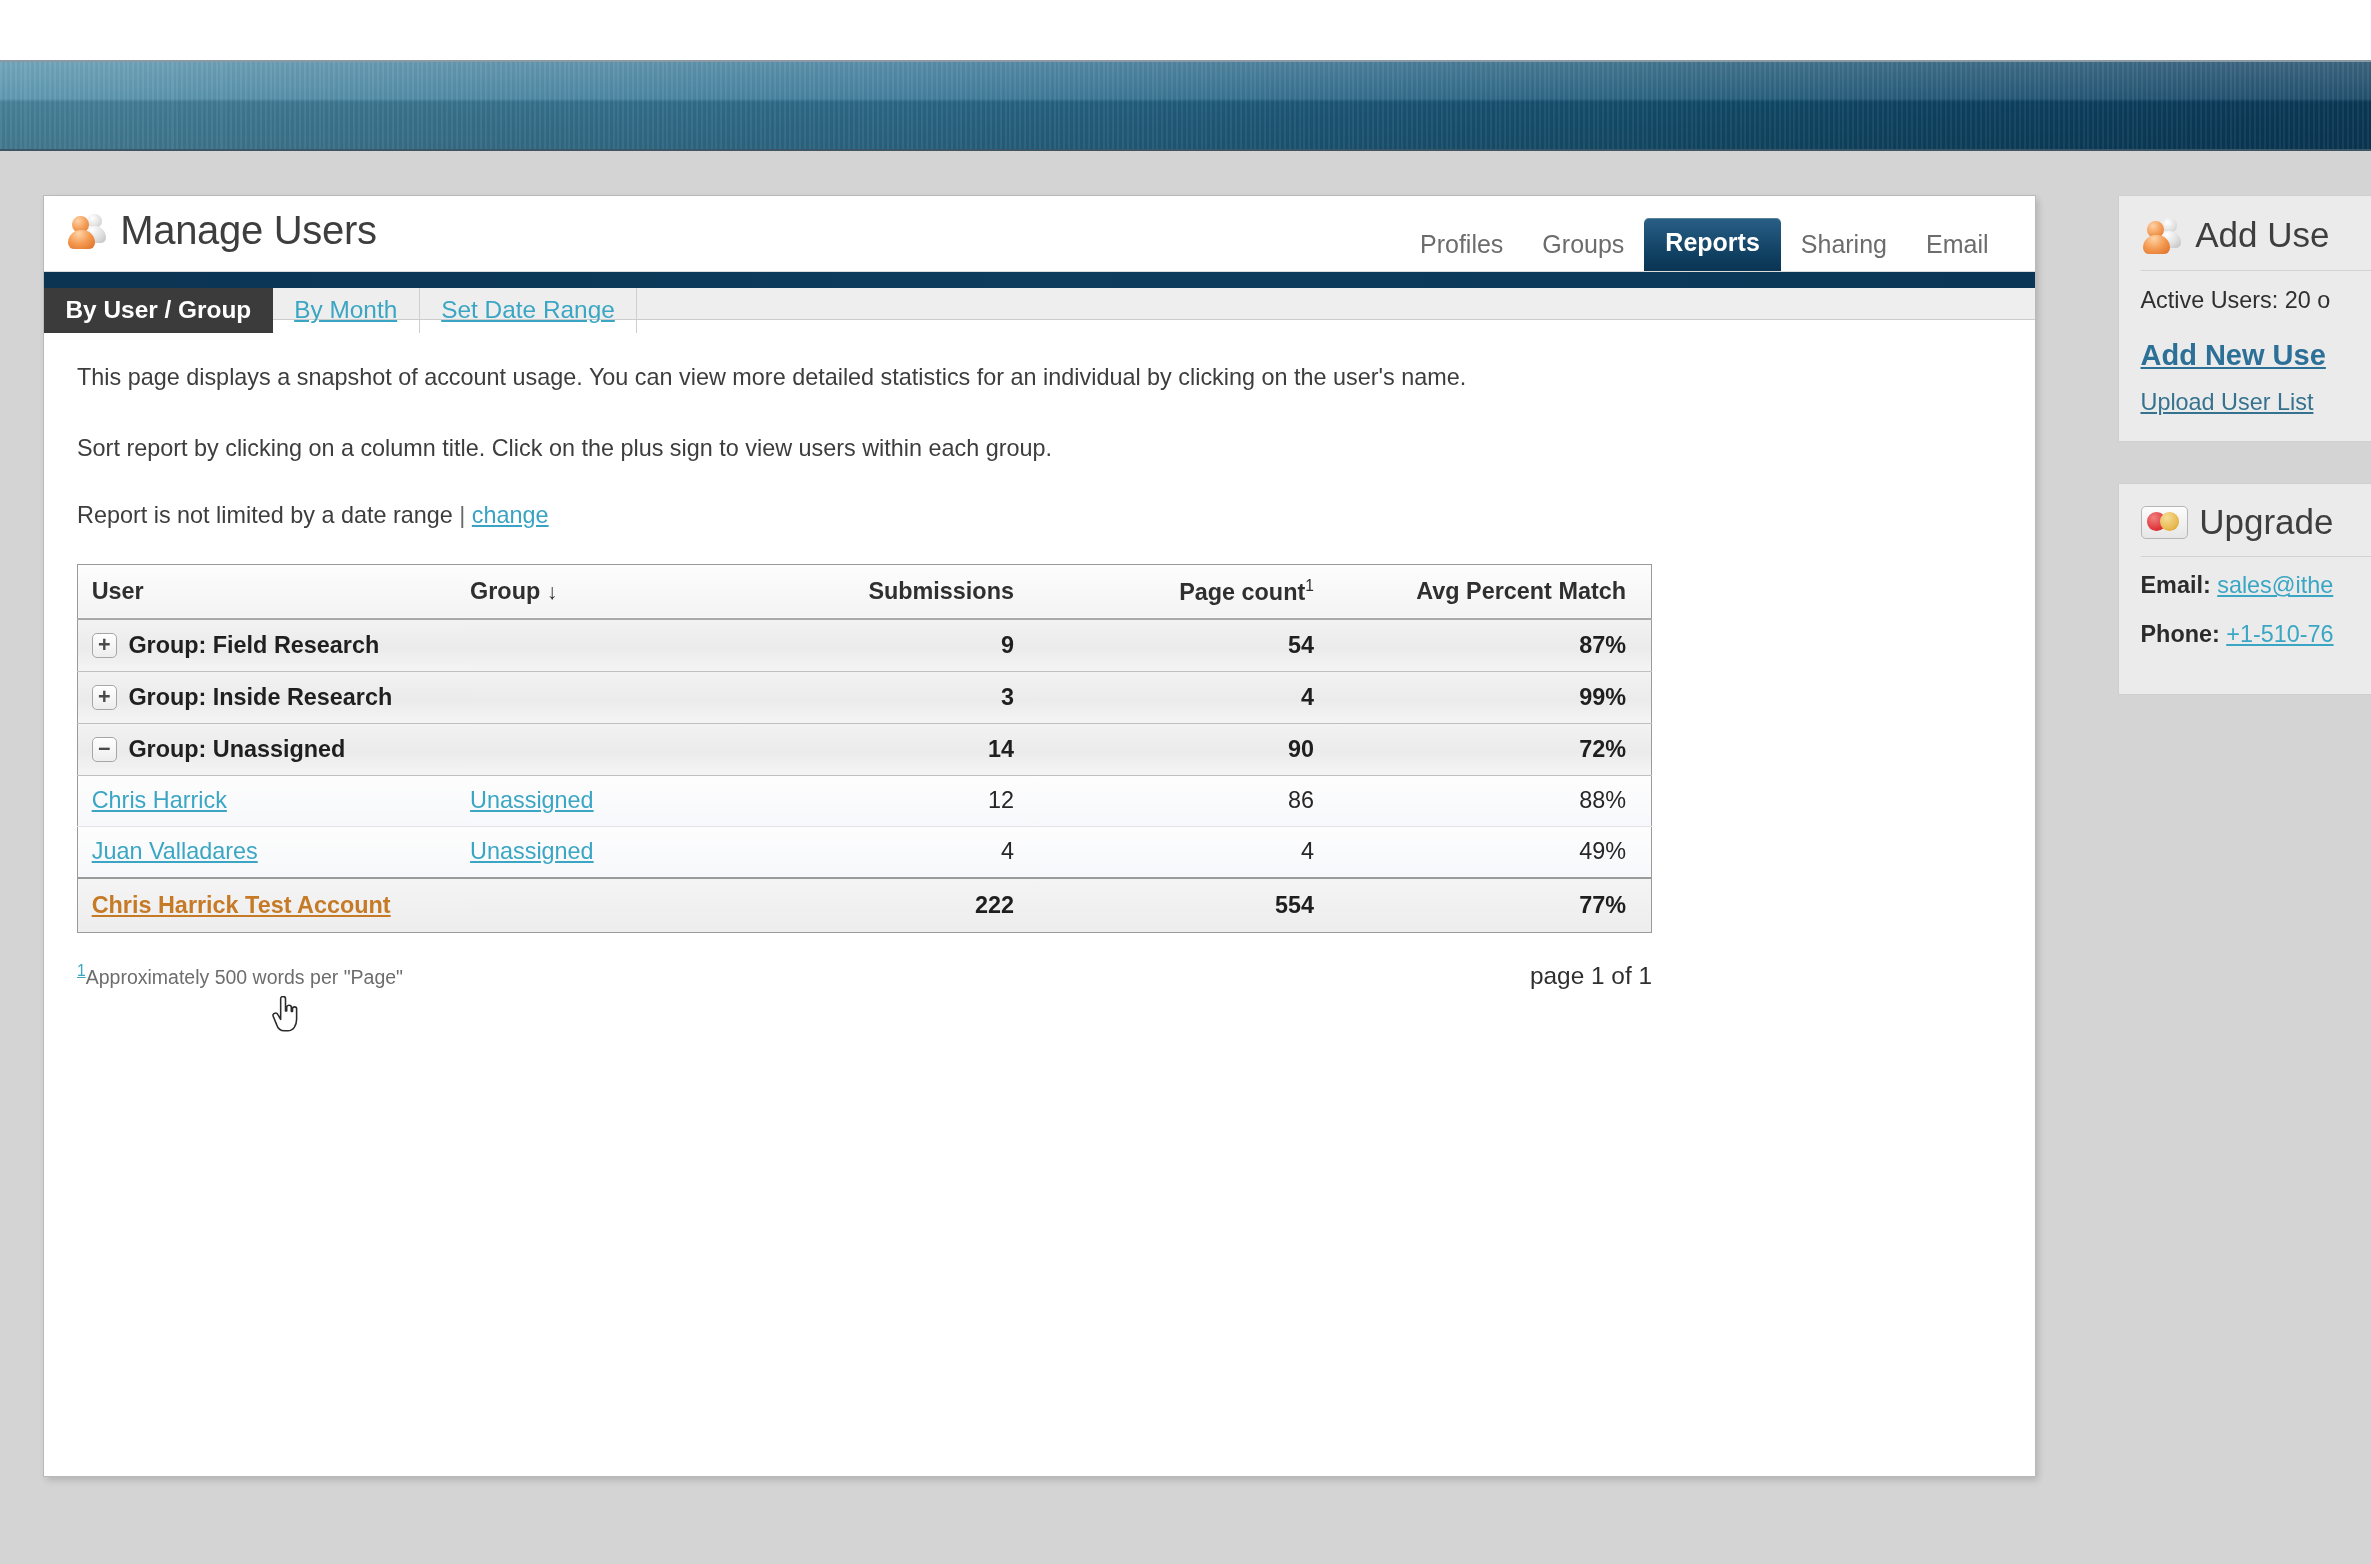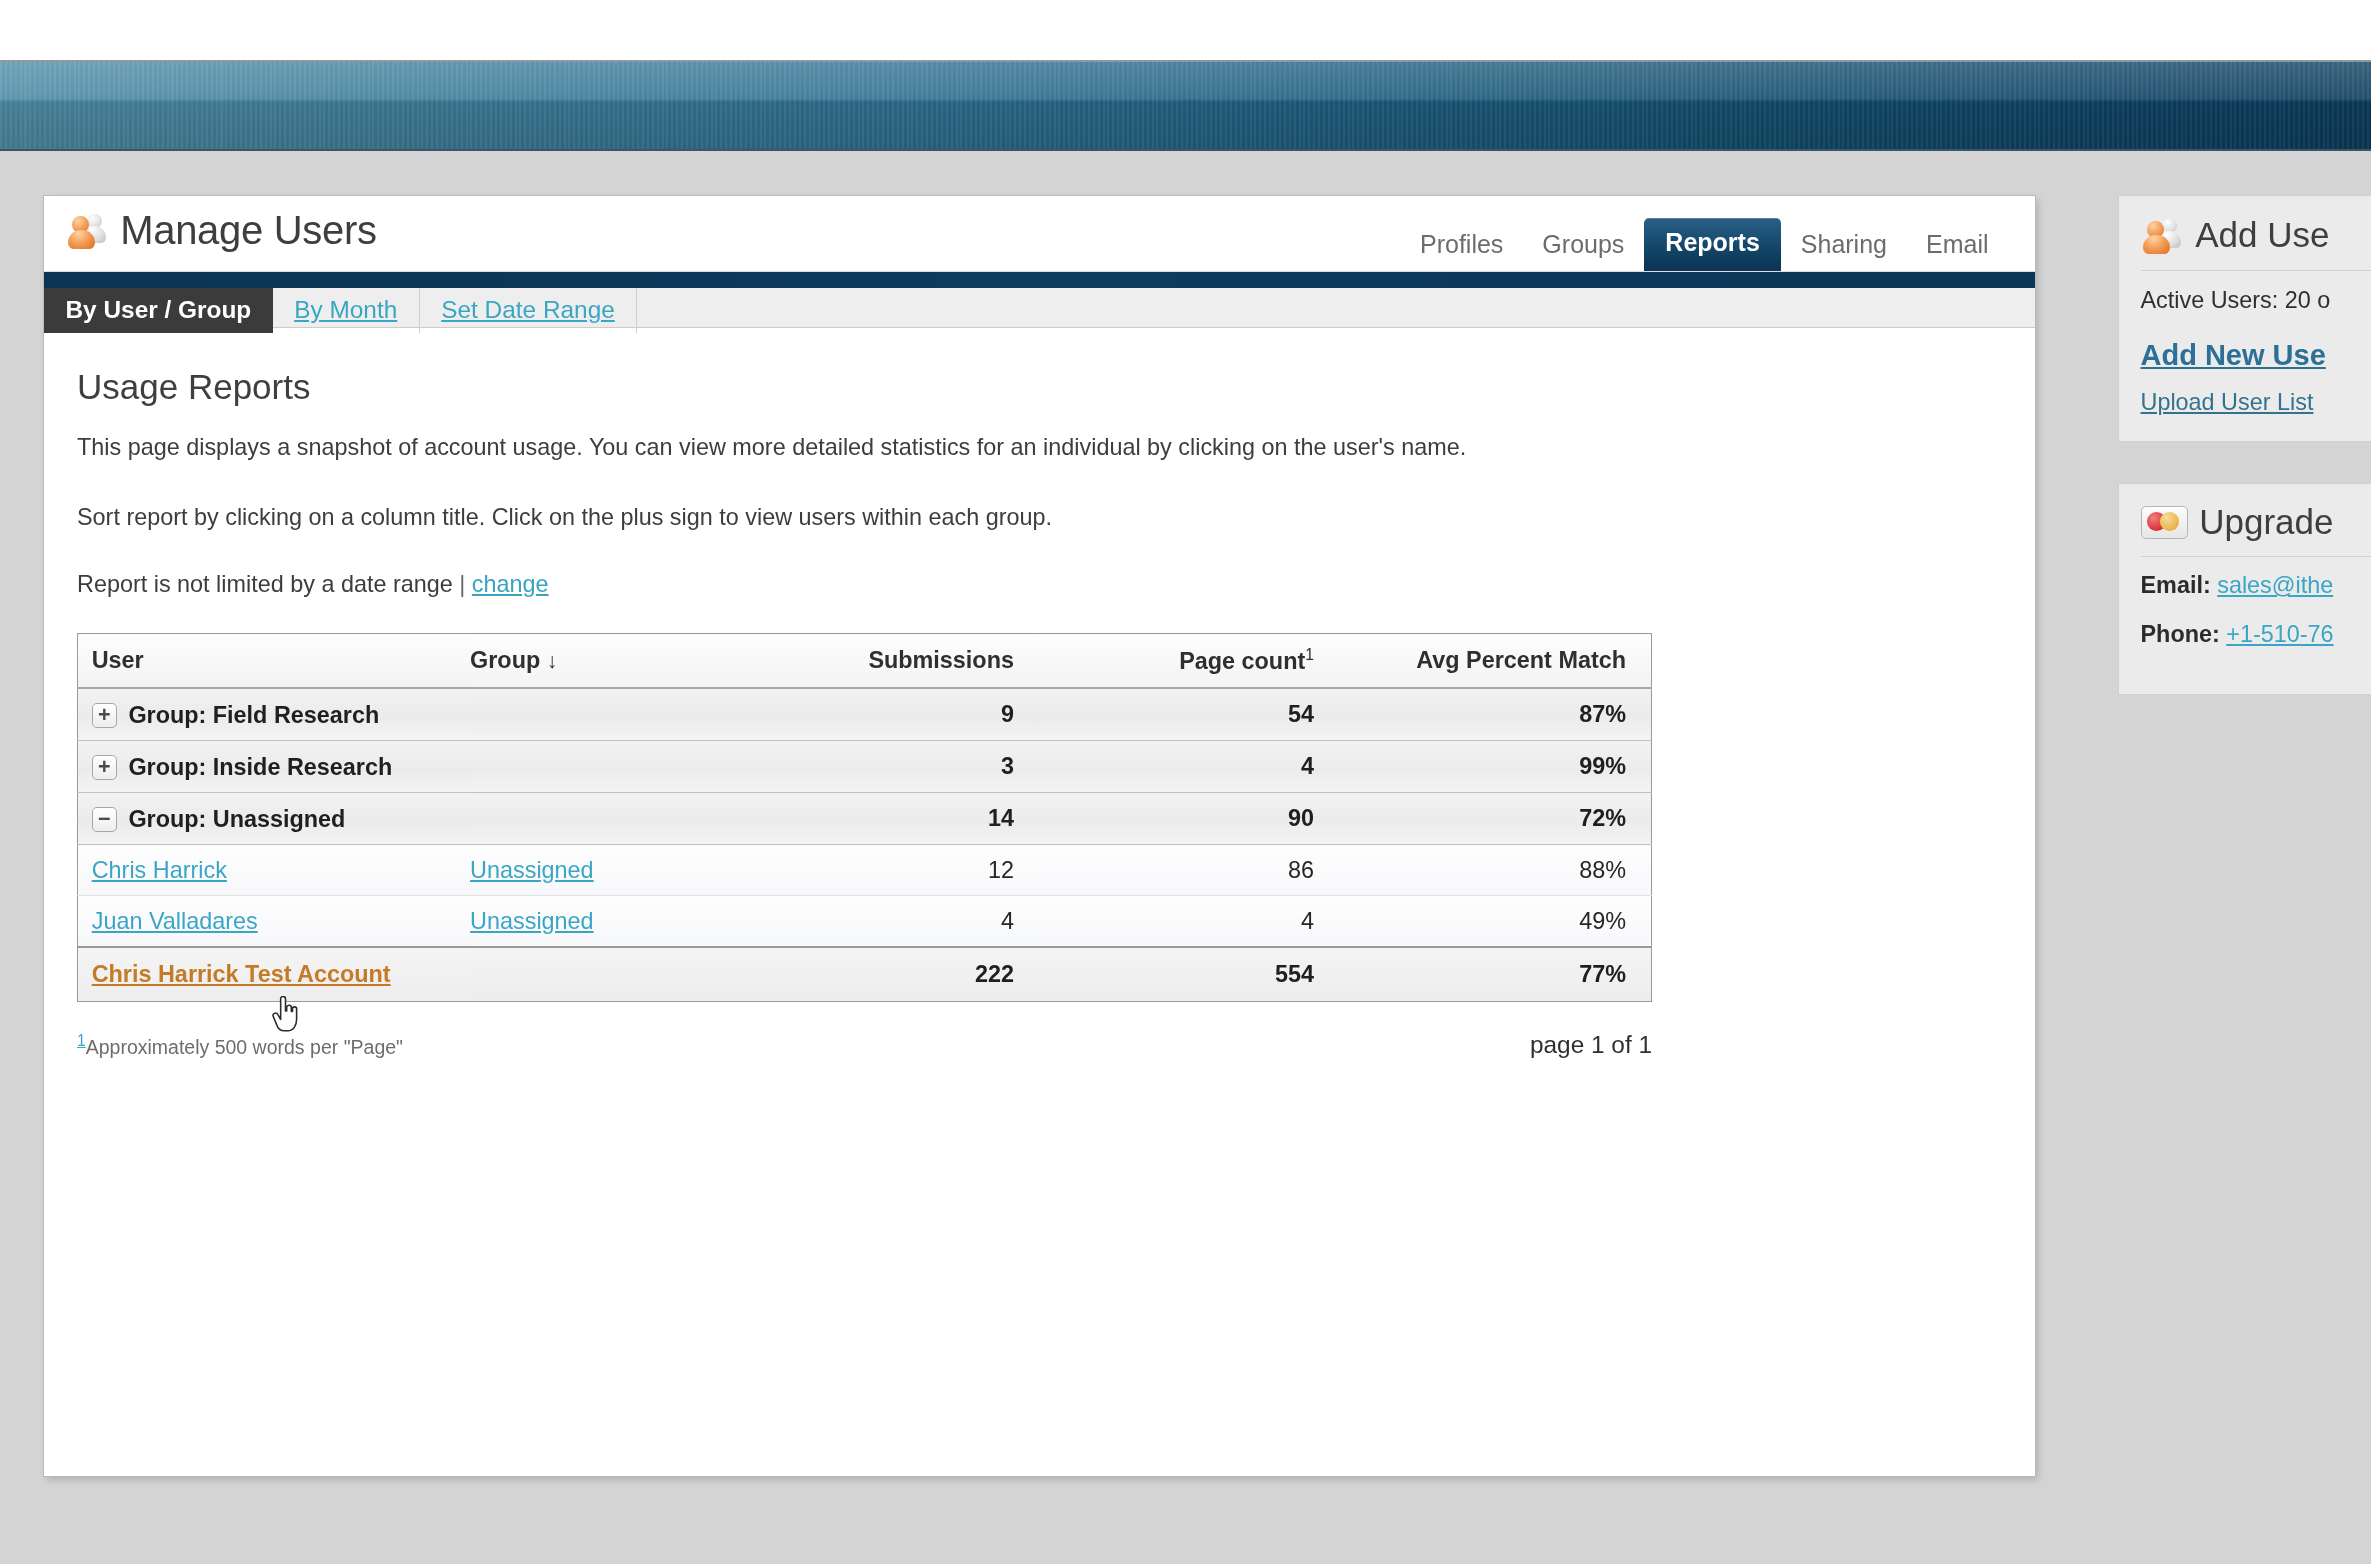--- a/index.html
+++ b/index.html
@@ -139,21 +139,21 @@
     background:
       linear-gradient(to bottom, #2a5f85 0%, #1c4f74 35%, #0f3f60 72%, #0b3452 100%);
     border-radius: 4.9px 4.9px 0 0;
     padding: 10.7px 21.5px 13.7px 21.5px;
     box-shadow: inset 0 1px 0 rgba(255,255,255,0.22);
   }
 
   
   .subtab-bar {
     position: relative;
-    height: 56px;
+    height: 48px;
     background: #eeeeee;
     border-bottom: 1px solid #cccccc;
     box-sizing: border-box;
   }
   .subtab-bar::before {
     content: "";
     position: absolute;
     left: 0; top: 0;
     width: 100%; height: 15.6px;
     background: linear-gradient(to right, #0b3452 0%, #0d3c5d 50%, #0b3656 100%);
@@ -482,21 +482,20 @@
 
   <div class="subtab-bar">
     <div class="subtabs">
       <div class="subtab active">By User / Group</div>
       <div class="subtab">By Month</div>
       <div class="subtab">Set Date Range</div>
     </div>
   </div>
 
   <div class="content">
-    <h1 class="section-title">Usage Reports</h1>
 
     <p class="para">This page displays a snapshot of account usage. You can view more detailed statistics for an individual by clicking on the user's name.</p>
 
     <p class="para tight">Sort report by clicking on a column title. Click on the plus sign to view users within each group.</p>
 
     <p class="para tight">
       <span>Report is not limited by a date range</span>
       <span class="sep">|</span>
       <span class="link">change</span>
     </p>

